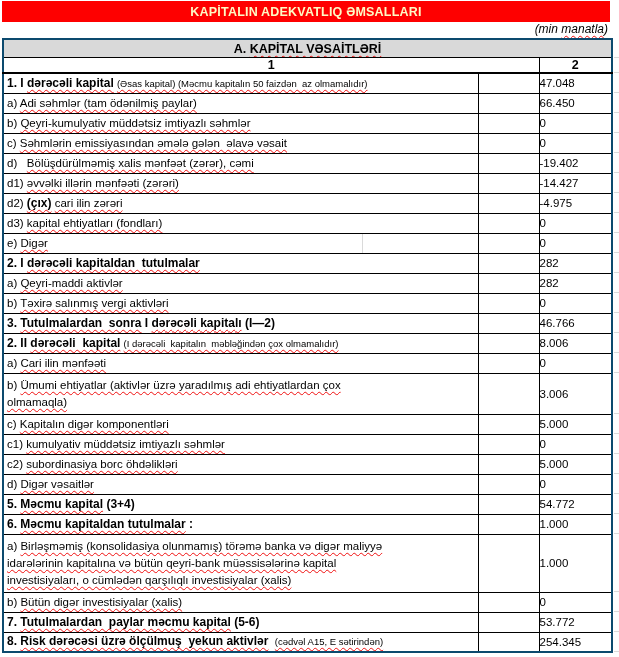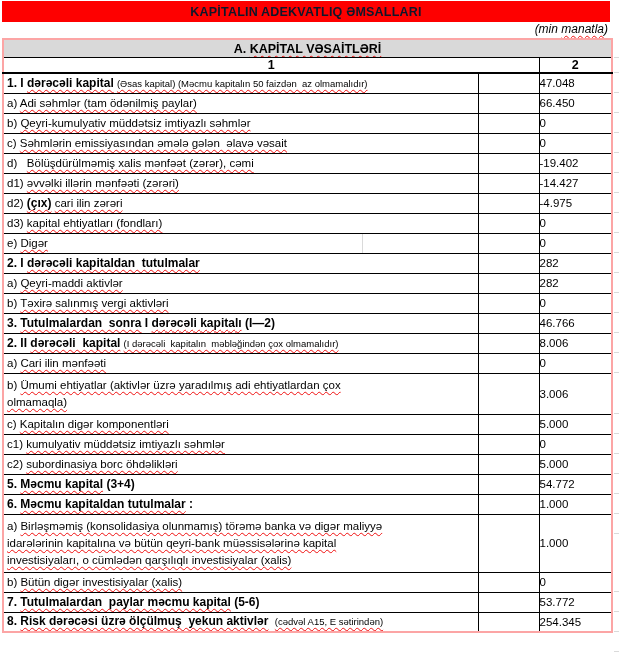--- a/index.html
+++ b/index.html
@@ -1,23 +1,23 @@
 <!DOCTYPE html>
 <html><head>
 <meta charset="utf-8">
 <style>
   html,body{margin:0;padding:0;background:#fff;}
   .page{position:relative;width:619px;height:657px;background:#fff;overflow:hidden;
         font-family:"Liberation Sans",sans-serif;color:#000;}
   .titlebar{position:absolute;left:2px;top:1px;width:608px;height:21px;background:#fe0000;
-        color:#0f172a;font-weight:bold;font-size:12.5px;display:flex;align-items:center;justify-content:center;
+        color:#fef9c3;font-weight:bold;font-size:12.5px;display:flex;align-items:center;justify-content:center;
         letter-spacing:.2px;}
   .subtitle{position:absolute;top:22px;right:11px;font-style:italic;font-size:12px;line-height:15px;}
   table.tbl{position:absolute;left:2px;top:38px;width:609px;border-collapse:collapse;table-layout:fixed;
-        border:2px solid #fca5a5;}
+        border:2px solid #0c4a6e;}
   table.tbl td{border:1px solid #000;overflow:hidden;}
   td.sec{background:#d9d9d9;text-align:center;font-weight:bold;font-size:12.5px;height:15px;
         padding:1px 0;border-bottom:2px solid #000;}
   tr.colnum td{text-align:center;font-weight:bold;font-size:12.5px;height:14px;padding:0;
         border-bottom:2px solid #000;}
   td.c2{border-left:2px solid #000;}
   td.lbl{font-size:11.5px;line-height:15px;padding:1px 2px 1px 3px;vertical-align:middle;}
   td.lbl span{white-space:pre-wrap;}
   td.mid{padding:0;}
   td.val{font-size:11.5px;padding:1px 3px 1px 0;vertical-align:middle;}
@@ -141,20 +141,25 @@
         </tr>
         <tr class="row">
           <td class="lbl"><span class="">c1) </span><span class=" q">kumulyativ müddətsiz imtiyazlı səhmlər</span></td>
           <td class="mid"></td>
           <td class="val">0</td>
         </tr>
         <tr class="row">
           <td class="lbl"><span class="">c2) </span><span class=" q">subordinasiya borc öhdəlikləri</span></td>
           <td class="mid"></td>
           <td class="val">5.000</td>
+        </tr>
+        <tr class="row">
+          <td class="lbl"><span class="">d) </span><span class=" q">Digər vəsaitlər</span></td>
+          <td class="mid"></td>
+          <td class="val">0</td>
         </tr>
         <tr class="row">
           <td class="lbl"><span class=" b">5. </span><span class=" b q">Məcmu kapital</span><span class=" b"> (3+4)</span></td>
           <td class="mid"></td>
           <td class="val">54.772</td>
         </tr>
         <tr class="row">
           <td class="lbl"><span class=" b">6. </span><span class=" b q">Məcmu kapitaldan tutulmalar</span><span class=" b"> :</span></td>
           <td class="mid"></td>
           <td class="val">1.000</td>

